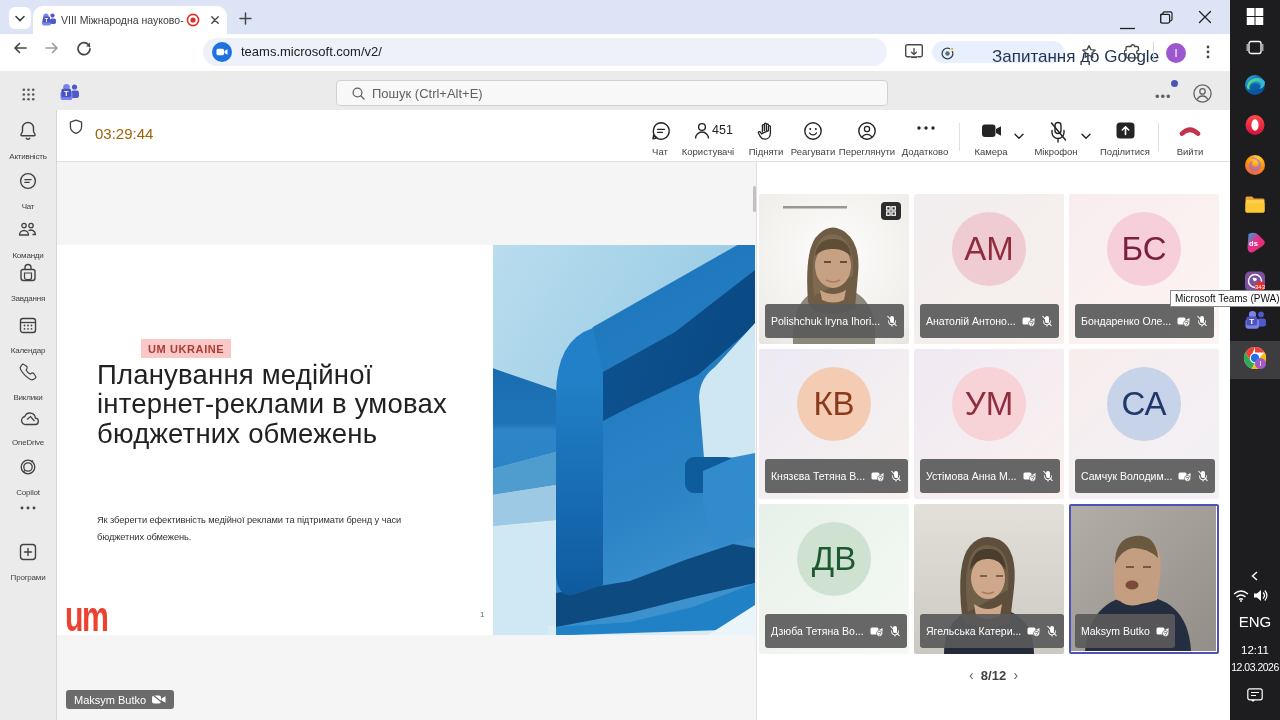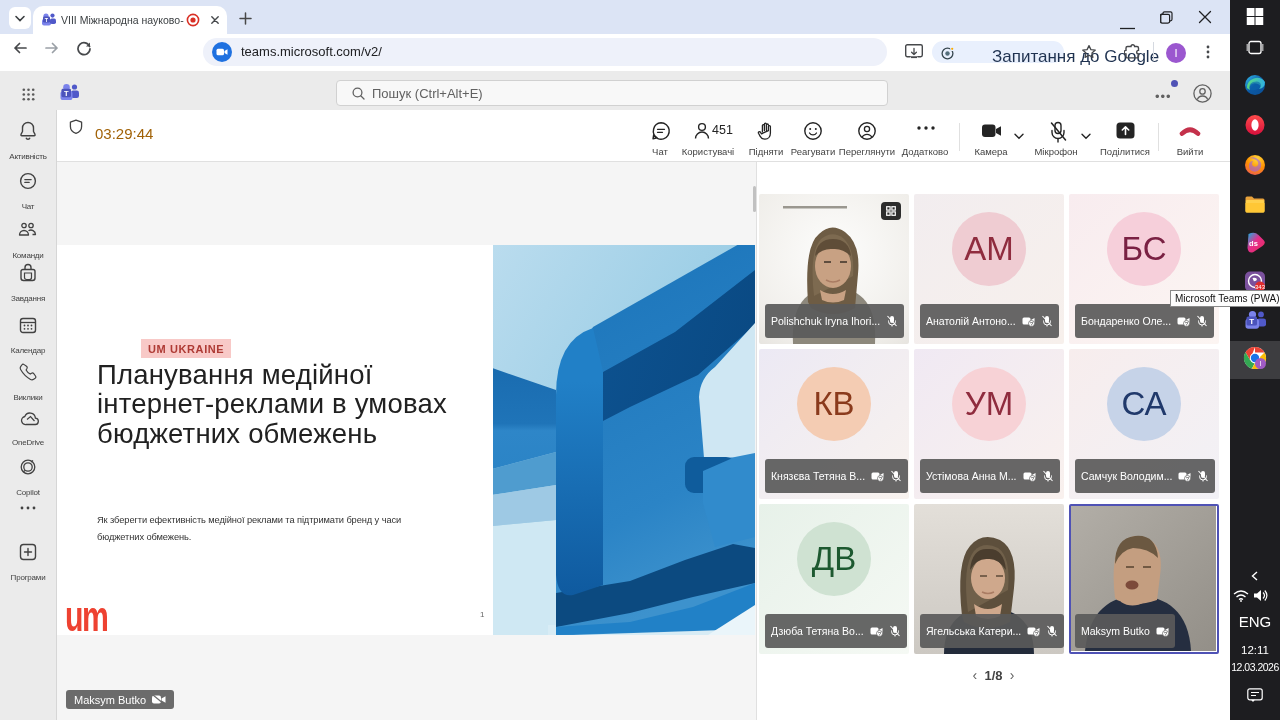--- a/index.html
+++ b/index.html
@@ -628,21 +628,21 @@
       <svg width="13" height="12" viewBox="0 0 13 12">
           <rect x="0.5" y="2.5" width="8" height="7" rx="1.5" fill="#fff"></rect>
           <path d="M9 5l3.5-2v6L9 7z" fill="#fff"></path>
           <circle cx="9.5" cy="8.5" r="3" fill="#fff" stroke="#5a5a5a" stroke-width="0.7"></circle>
           <text x="9.5" y="10.7" font-size="5.5" text-anchor="middle" fill="#333">?</text>
         </svg>
     </div>
   </div>
 
   <div id="pag">
-    <span style="color:#616161;font-size:14px">‹</span>&nbsp;&nbsp;<b style="font-weight:600">1/8</b>&nbsp;&nbsp;<span style="color:#616161;font-size:14px">›</span>
+    <span style="color:#616161;font-size:14px">‹</span>&nbsp;&nbsp;<b style="font-weight:600">8/12</b>&nbsp;&nbsp;<span style="color:#616161;font-size:14px">›</span>
   </div>
 </div>
 
 <div class="abs" id="taskbar">
 
   <svg class="tbicon" style="top:8px" width="17" height="17">
       <g fill="#fff">
         <rect x="0" y="0" width="8" height="8"></rect>
         <rect x="9" y="0" width="8" height="8"></rect>
         <rect x="0" y="9" width="8" height="8"></rect>

